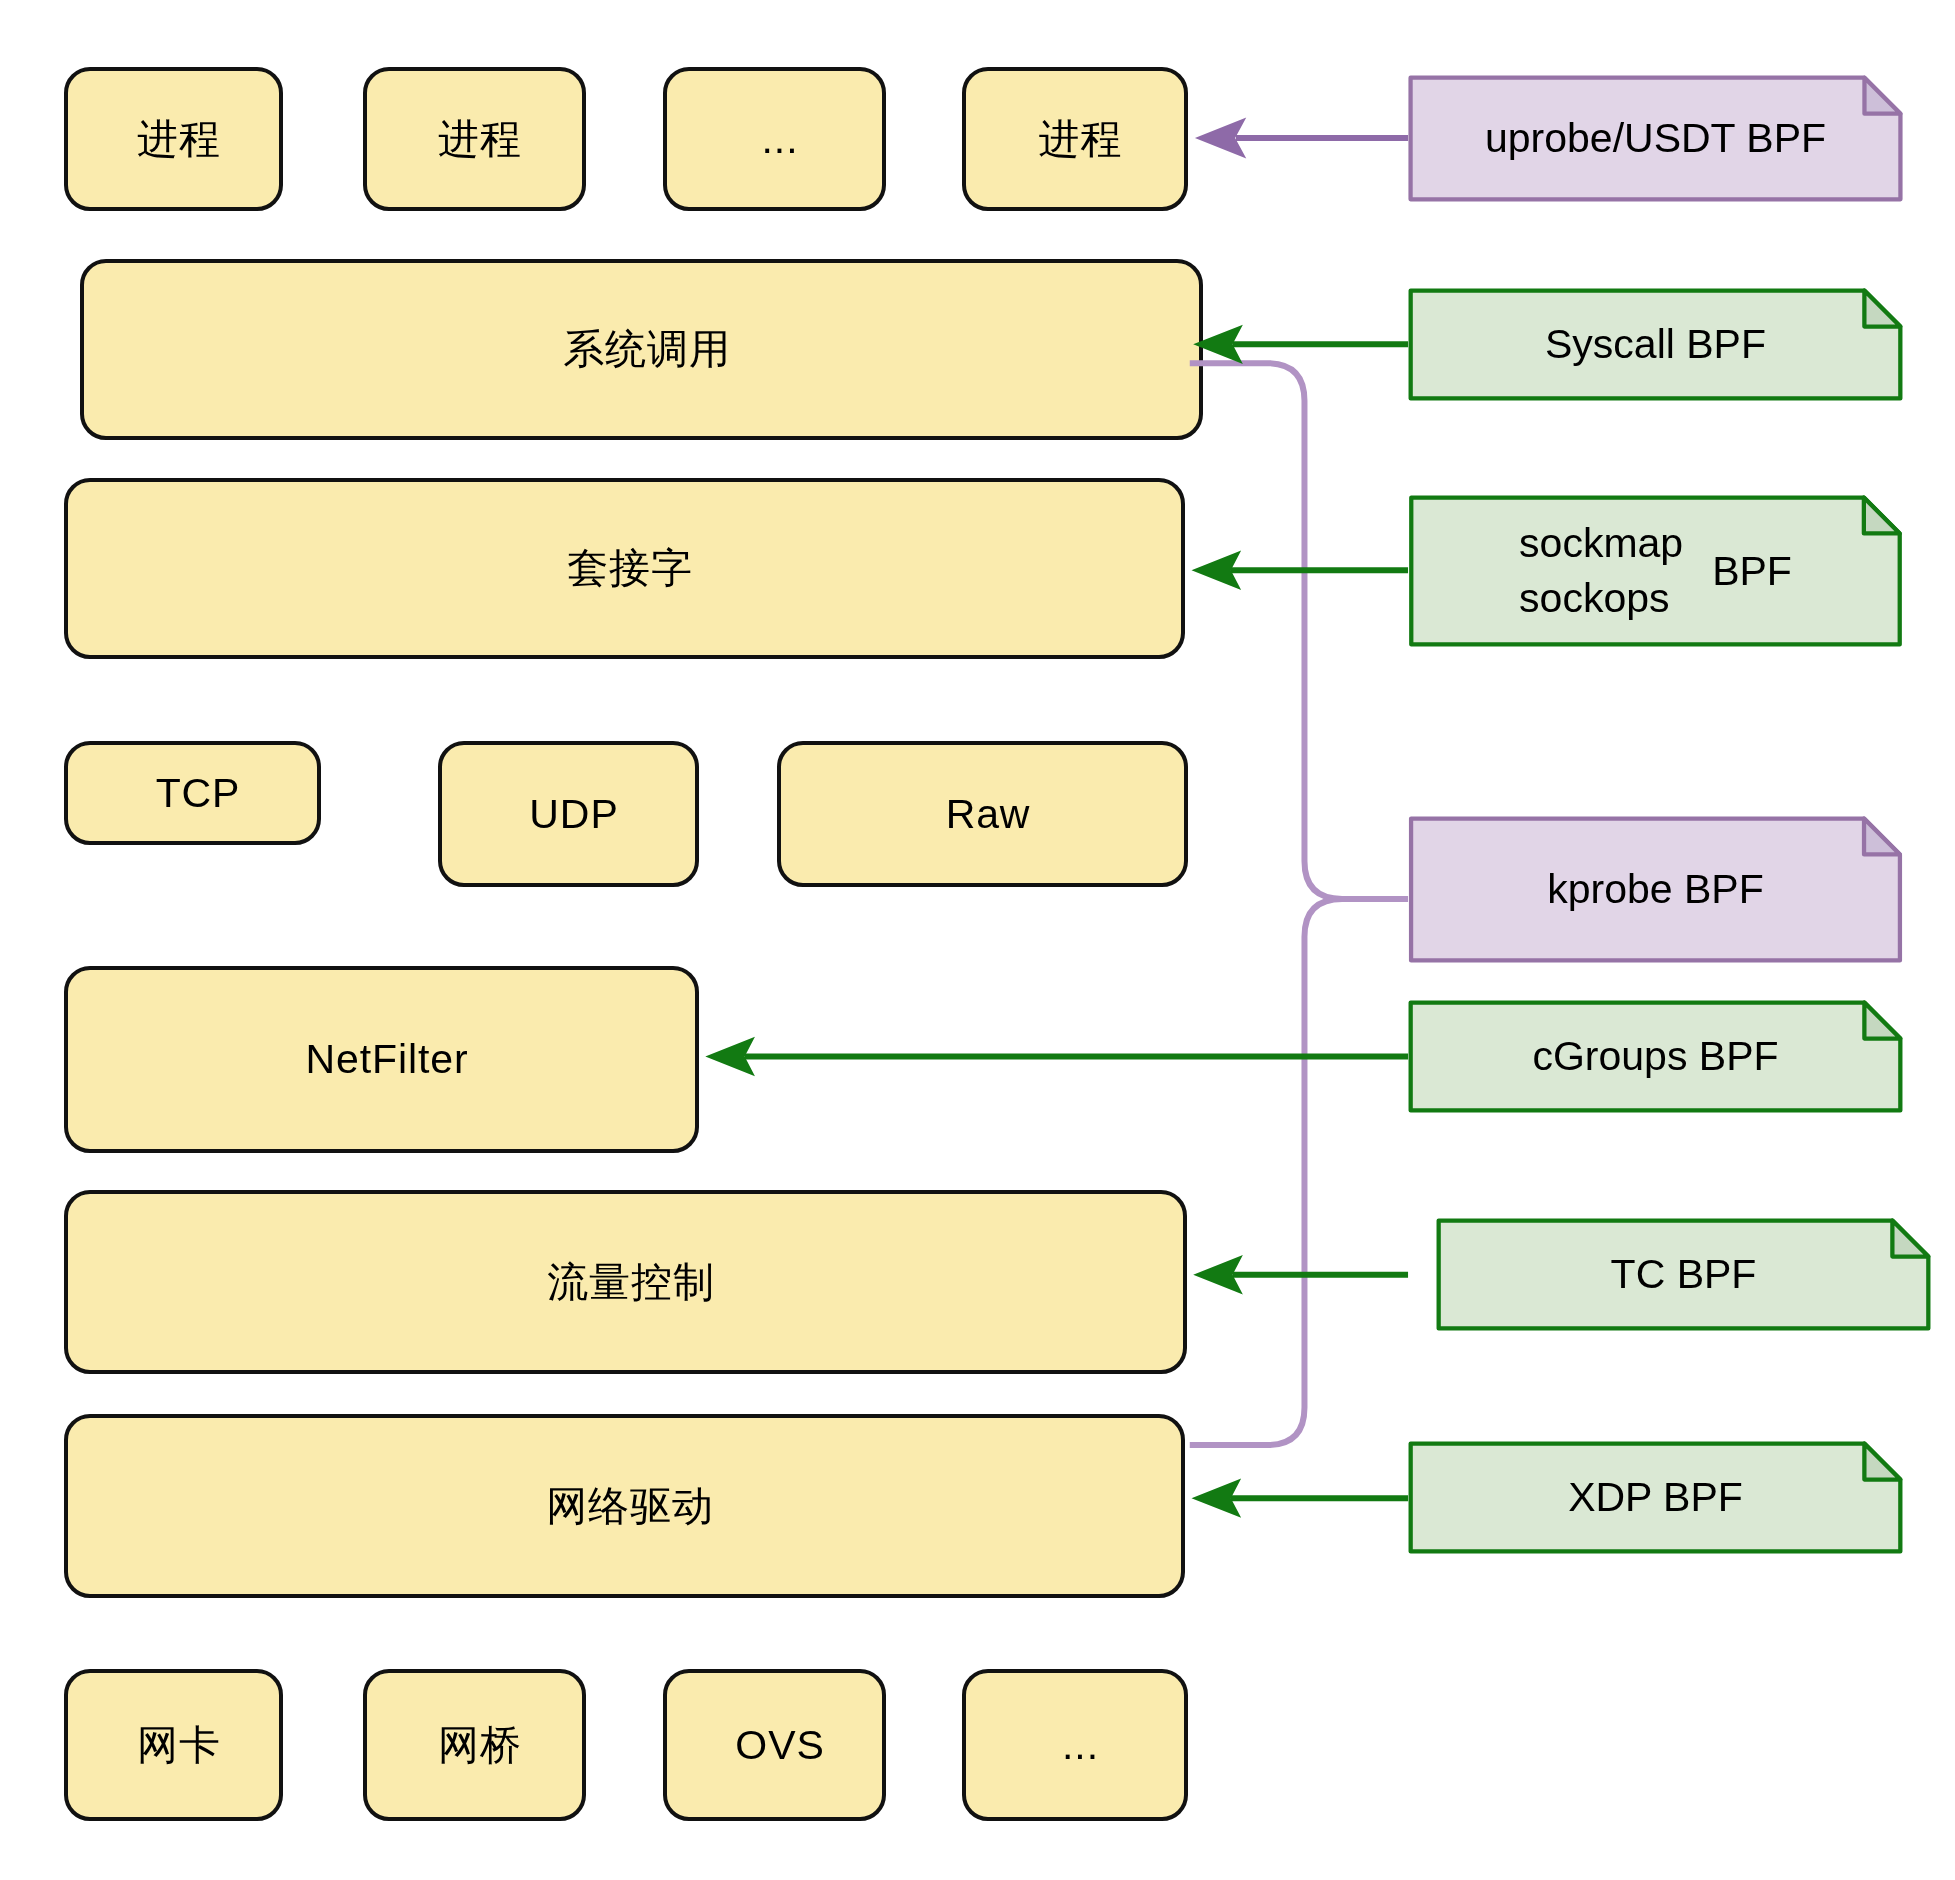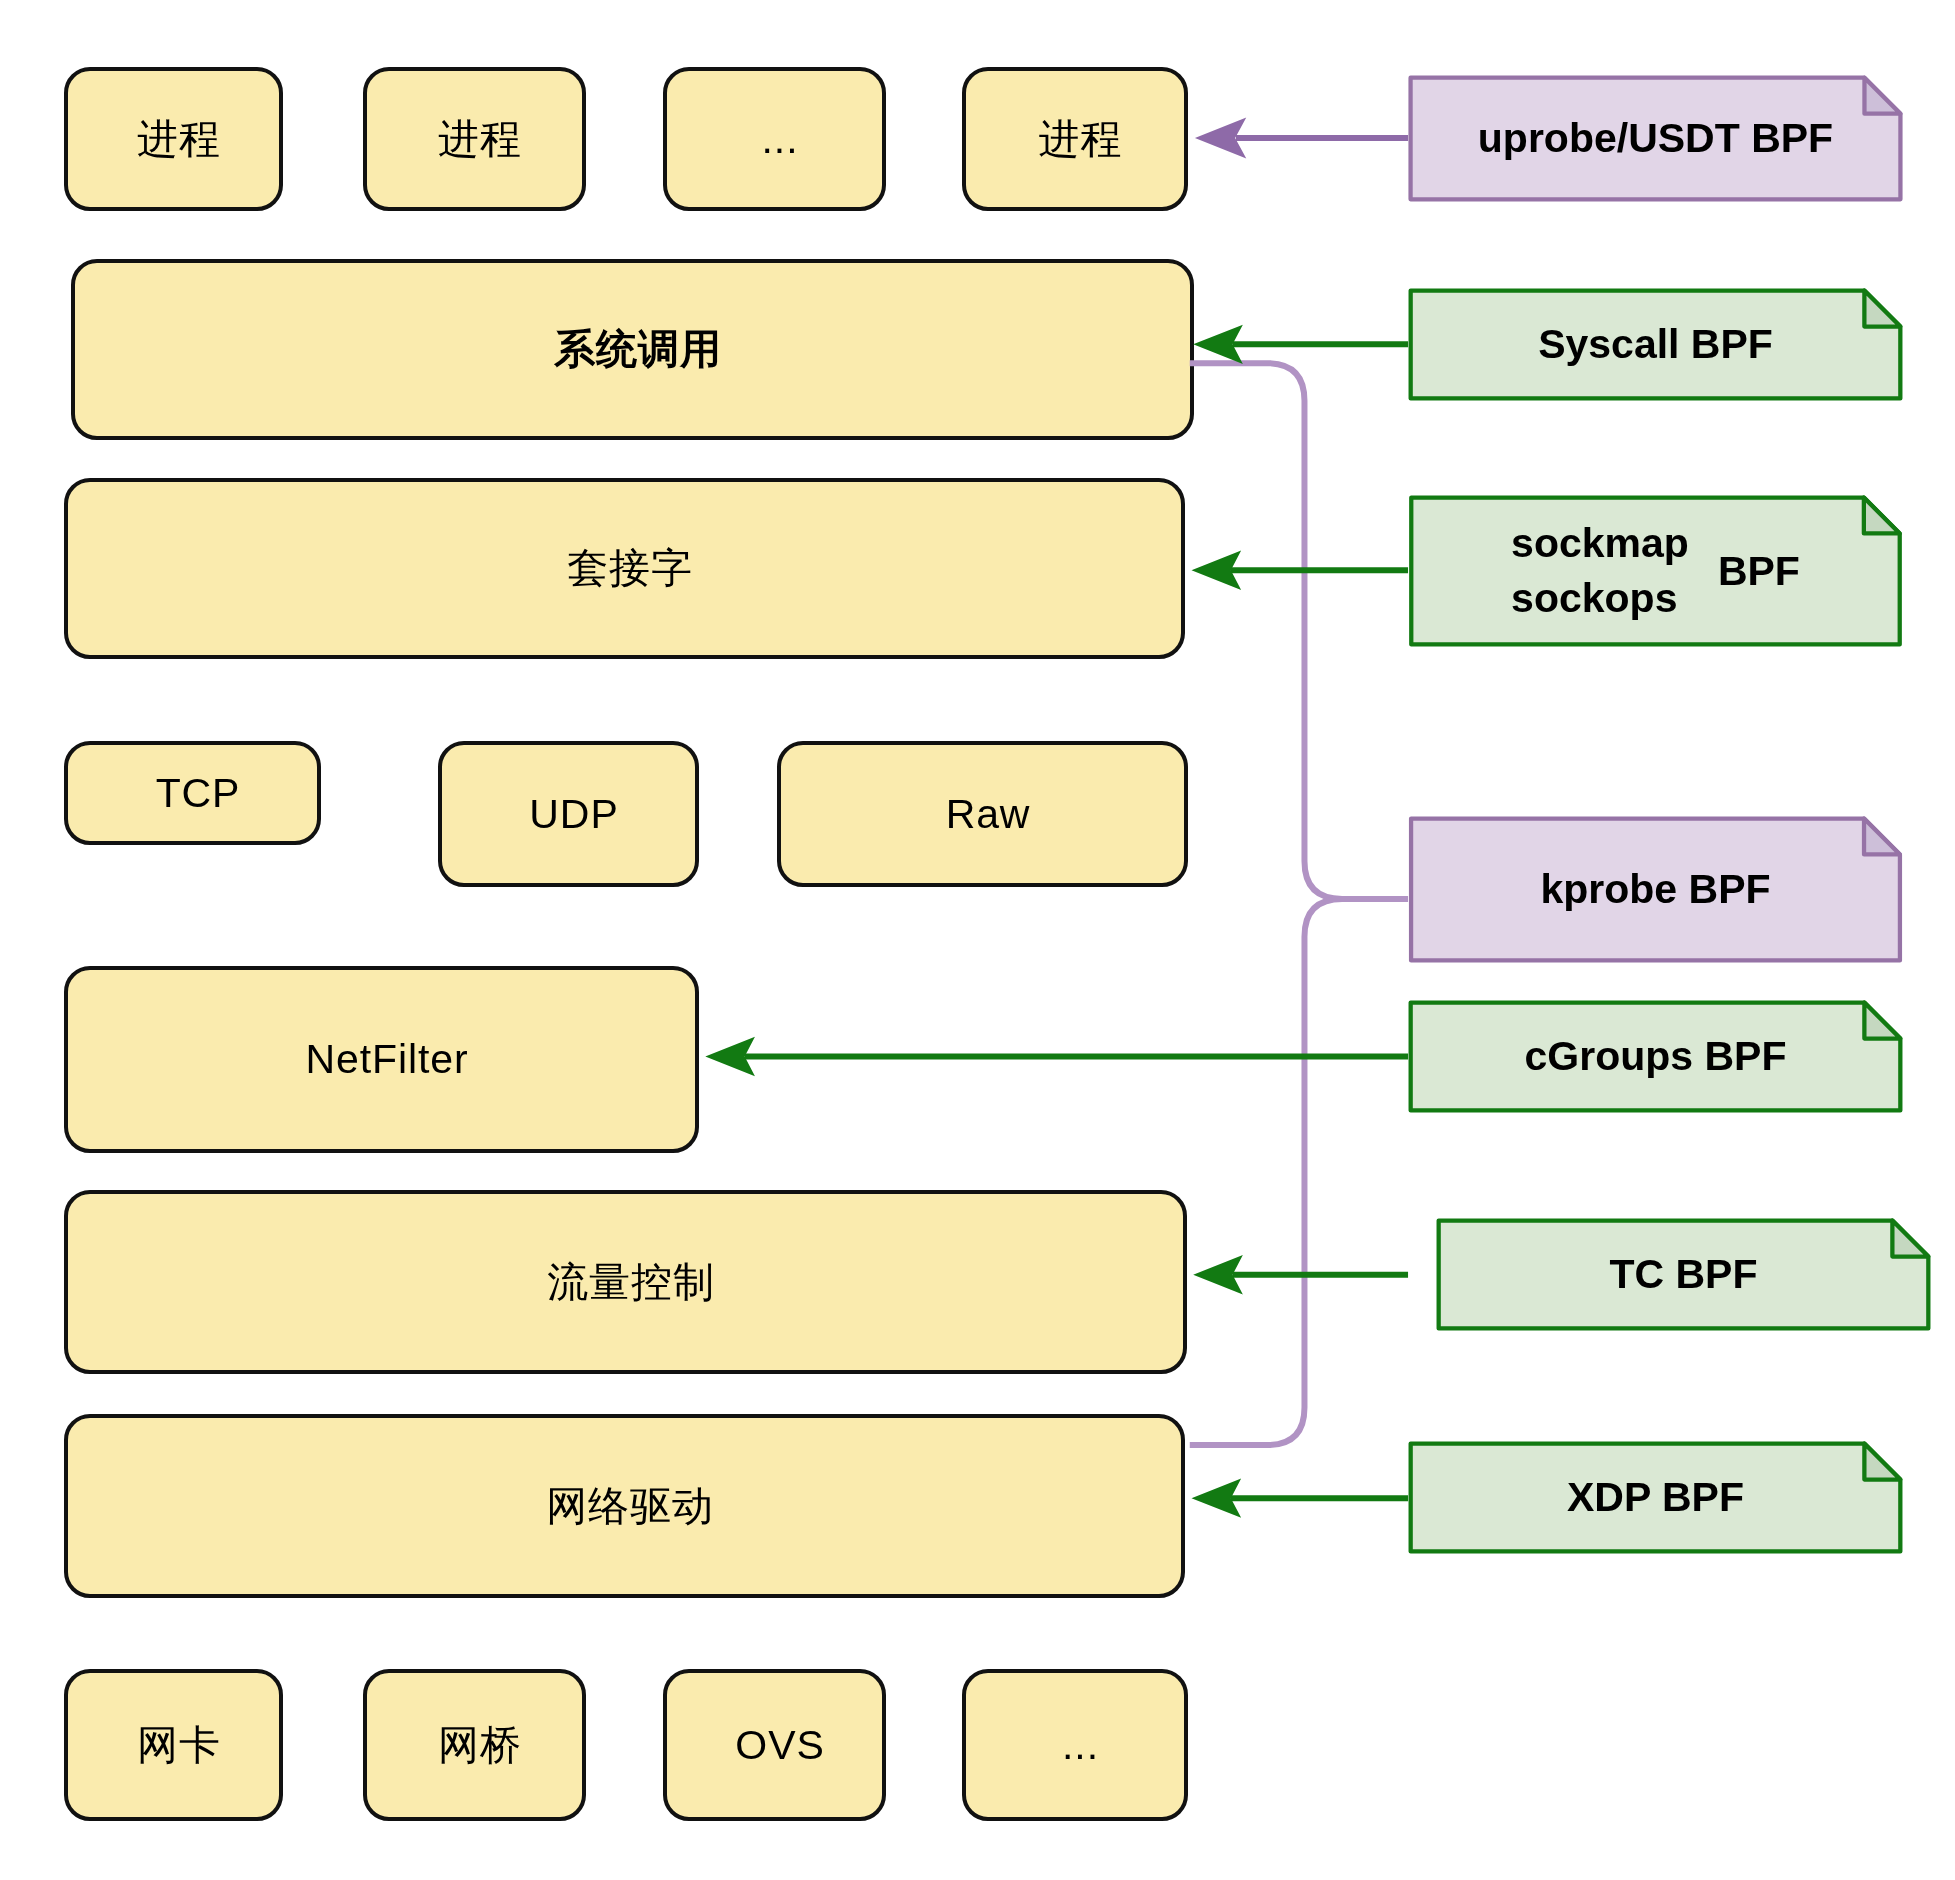--- a/index.html
+++ b/index.html
@@ -15,21 +15,21 @@
     border-radius:26px;
     display:flex;align-items:center;justify-content:center;
     box-sizing:border-box;
     z-index:3;
     padding-left:11px;
   }
   .layer .lbl{
     font-size:41px;color:#000;letter-spacing:0.9px;white-space:nowrap;
   }
   .note{
-    position:absolute;z-index:4;font-weight:bold;
+    position:absolute;z-index:4;
   }
   .note svg{position:absolute;left:0;top:0;display:block;}
   .note .lbl{
     position:absolute;left:0;top:0;width:100%;height:100%;
     display:flex;align-items:center;justify-content:center;
     font-size:41px;color:#000;white-space:nowrap;
   }
   .note .two-part{
     position:absolute;left:0;top:0;width:100%;height:100%;
     display:flex;align-items:center;justify-content:center;gap:29px;
@@ -47,21 +47,21 @@
 <div class="layer" style="left:363px;top:67px;width:223px;height:144px;">
     <span class="lbl">进程</span>
   </div>
 <div class="layer" style="left:663px;top:67px;width:223px;height:144px;">
     <span class="lbl">...</span>
   </div>
 <div class="layer" style="left:962px;top:67px;width:226px;height:144px;">
     <span class="lbl">进程</span>
   </div>
 
-<div class="layer" style="left:71px;top:259px;width:1123px;height:181px;font-weight:bold;">
+<div class="layer" style="left:80px;top:259px;width:1123px;height:181px;">
     <span class="lbl">系统调用</span>
   </div>
 <div class="layer" style="left:64px;top:478px;width:1121px;height:181px;">
     <span class="lbl">套接字</span>
   </div>
 
 <div class="layer" style="left:64px;top:741px;width:257px;height:104px;">
     <span class="lbl">TCP</span>
   </div>
 <div class="layer" style="left:438px;top:741px;width:261px;height:146px;">

